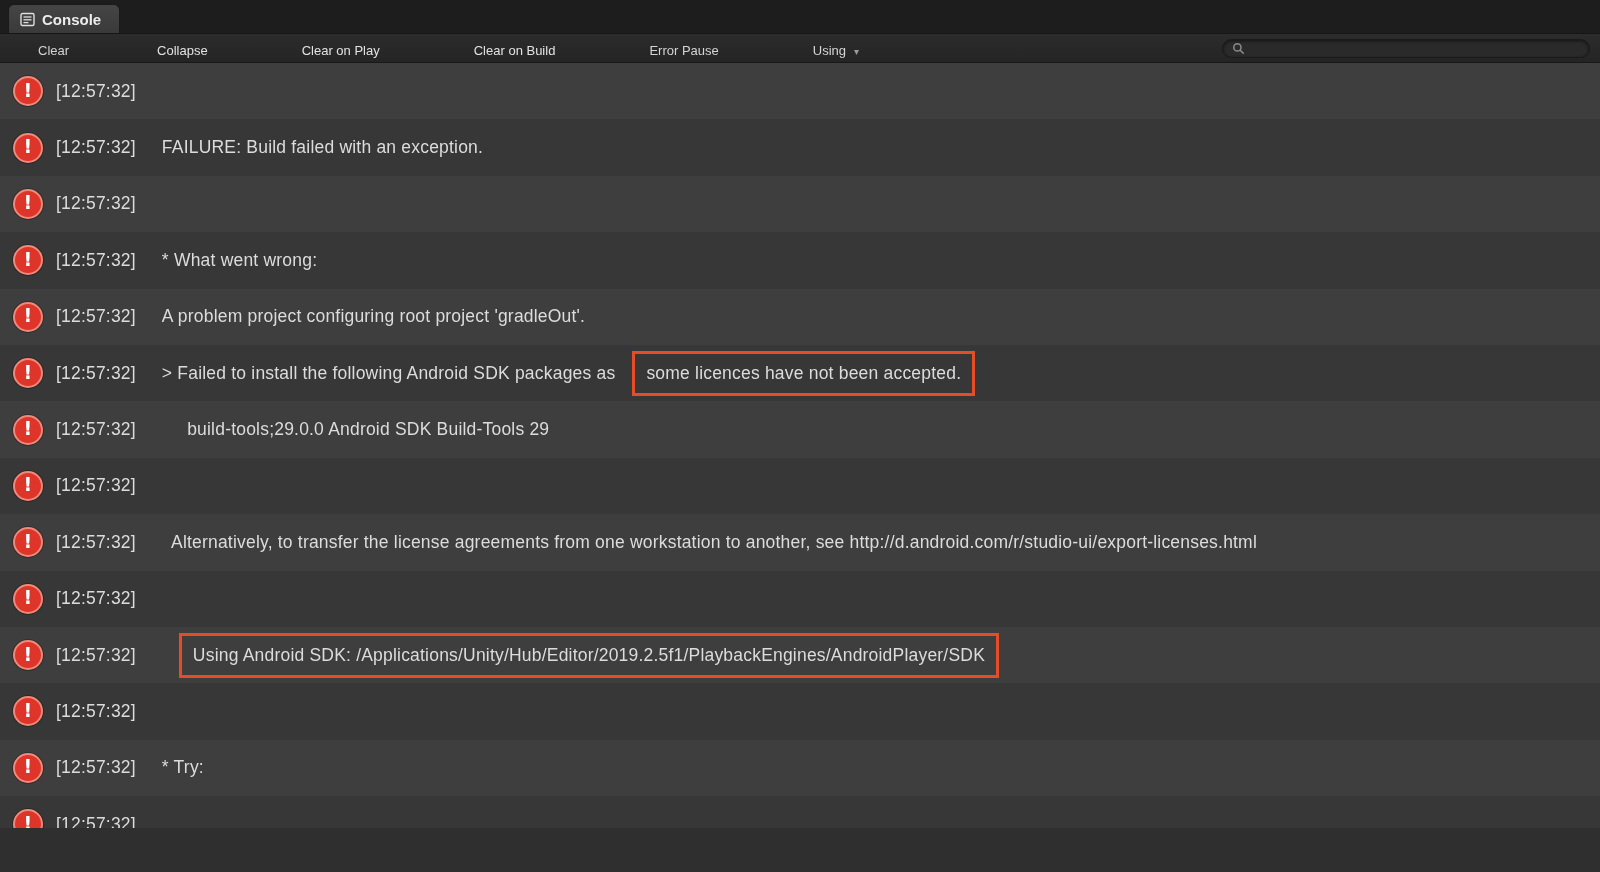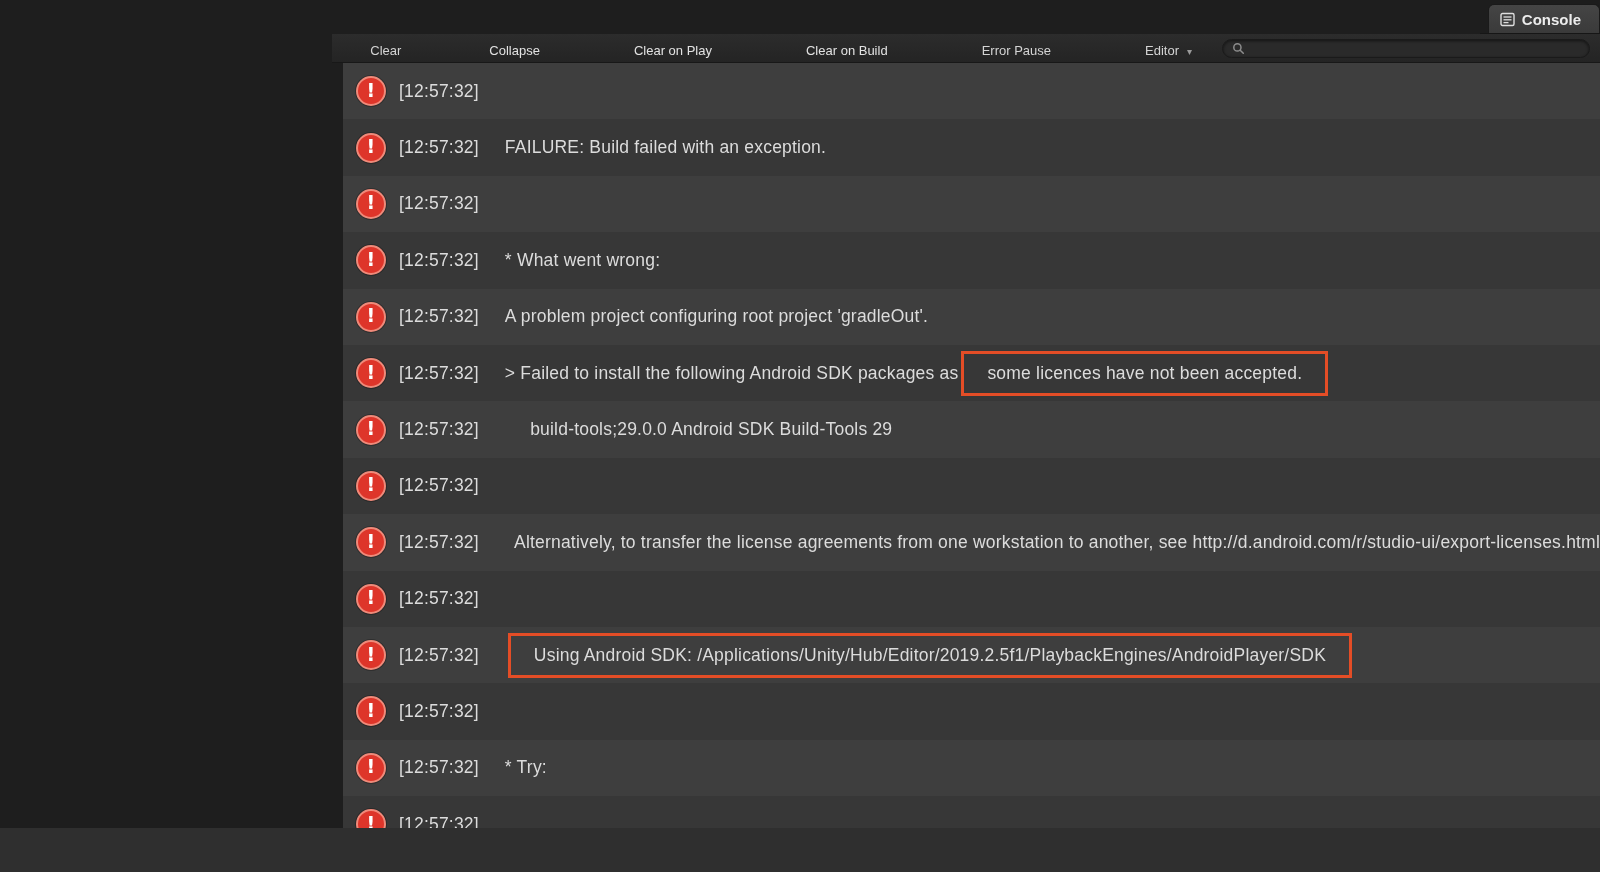--- a/index.html
+++ b/index.html
@@ -4,21 +4,21 @@
 <style>
   * { box-sizing: border-box; }
   html, body { margin: 0; padding: 0; }
   body {
     width: 1600px; height: 872px;
     background: #2f2f2f;
     overflow: hidden;
     font-family: "Liberation Sans", sans-serif;
     -webkit-font-smoothing: antialiased;
   }
-  .window { width: 1600px; height: 828px; display: flex; flex-direction: column; background: #1e1e1e; align-items: flex-end; }
+  .window { width: 1600px; height: 828px; display: flex; flex-direction: column; background: #1e1e1e; }
 
   
   .tabbar {
     height: 34px; flex: 0 0 34px;
     background: #1d1d1d;
     display: flex; align-items: flex-end;
     padding-left: 8px;
     border-bottom: 1px solid #161616;
   }
   .tab {
@@ -107,22 +107,22 @@
     color: #ffffff; font-weight: bold; font-size: 19px; line-height: 1;
     font-family: "DejaVu Sans", sans-serif;
     transform: translateY(-1px);
   }
 
   .log-time { white-space: pre; margin-right: 26px; flex: 0 0 auto; }
   .log-text { white-space: pre; }
   .log-hl {
     white-space: pre;
     border: 3px solid var(--highlight-border, #e44d26);
-    padding: 9px 23px;
-    margin-left: 3px;
+    padding: 9px 11px;
+    margin-left: 17px;
   }
 </style>
 </head>
 <body>
 
 <div class="window">
 
   <div class="tabbar">
     <div class="tab">
       <span class="tab-icon">
@@ -137,21 +137,21 @@
     </div>
   </div>
 
   <div class="toolbar">
     <button class="tbtn standalone">Clear</button>
     <button class="tbtn on">Collapse</button>
     <button class="tbtn on">Clear on Play</button>
     <button class="tbtn on">Clear on Build</button>
     <button class="tbtn">Error Pause</button>
     <button class="tbtn">
-      <span>Editor</span>
+      <span>Using</span>
       <span class="arrow">▾</span>
     </button>
     <div class="spacer"></div>
     <div class="searchbox">
       <span class="search-icon">
         <svg width="13" height="13" viewBox="0 0 13 13">
           <circle cx="5.4" cy="5.4" r="3.6" fill="none" stroke="#8d8d8d" stroke-width="1.5"></circle>
           <line x1="8.2" y1="8.2" x2="11.3" y2="11.3" stroke="#8d8d8d" stroke-width="1.5" stroke-linecap="round"></line>
         </svg>
       </span>

